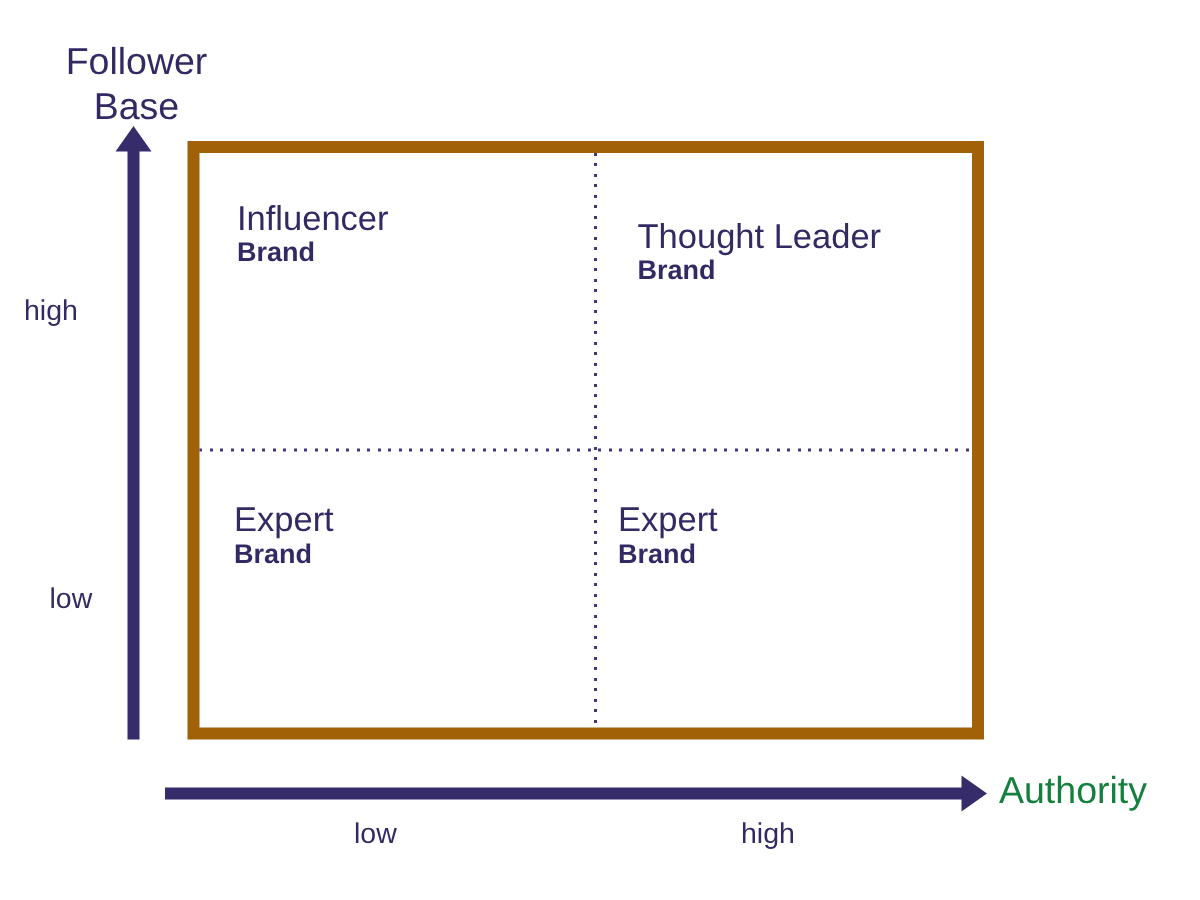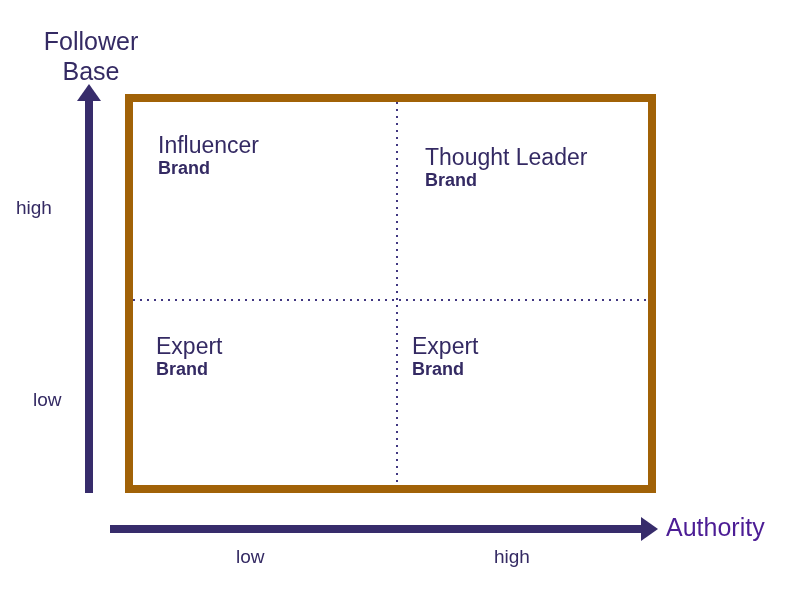--- a/index.html
+++ b/index.html
@@ -64,21 +64,21 @@
     border-top: 12px solid transparent;
     border-bottom: 12px solid transparent;
     border-left: 17px solid #372c6b;
   }
   .x-title {
     position: absolute;
     left: 666px;
     top: 512px;
     font-size: 25px;
     line-height: 30px;
-    color: #4c1d95;
+    color: #15803d;
     white-space: nowrap;
   }
   
   .tick {
     position: absolute;
     font-size: 19px;
     line-height: 22px;
     color: #342a63;
     text-align: left;
   }

